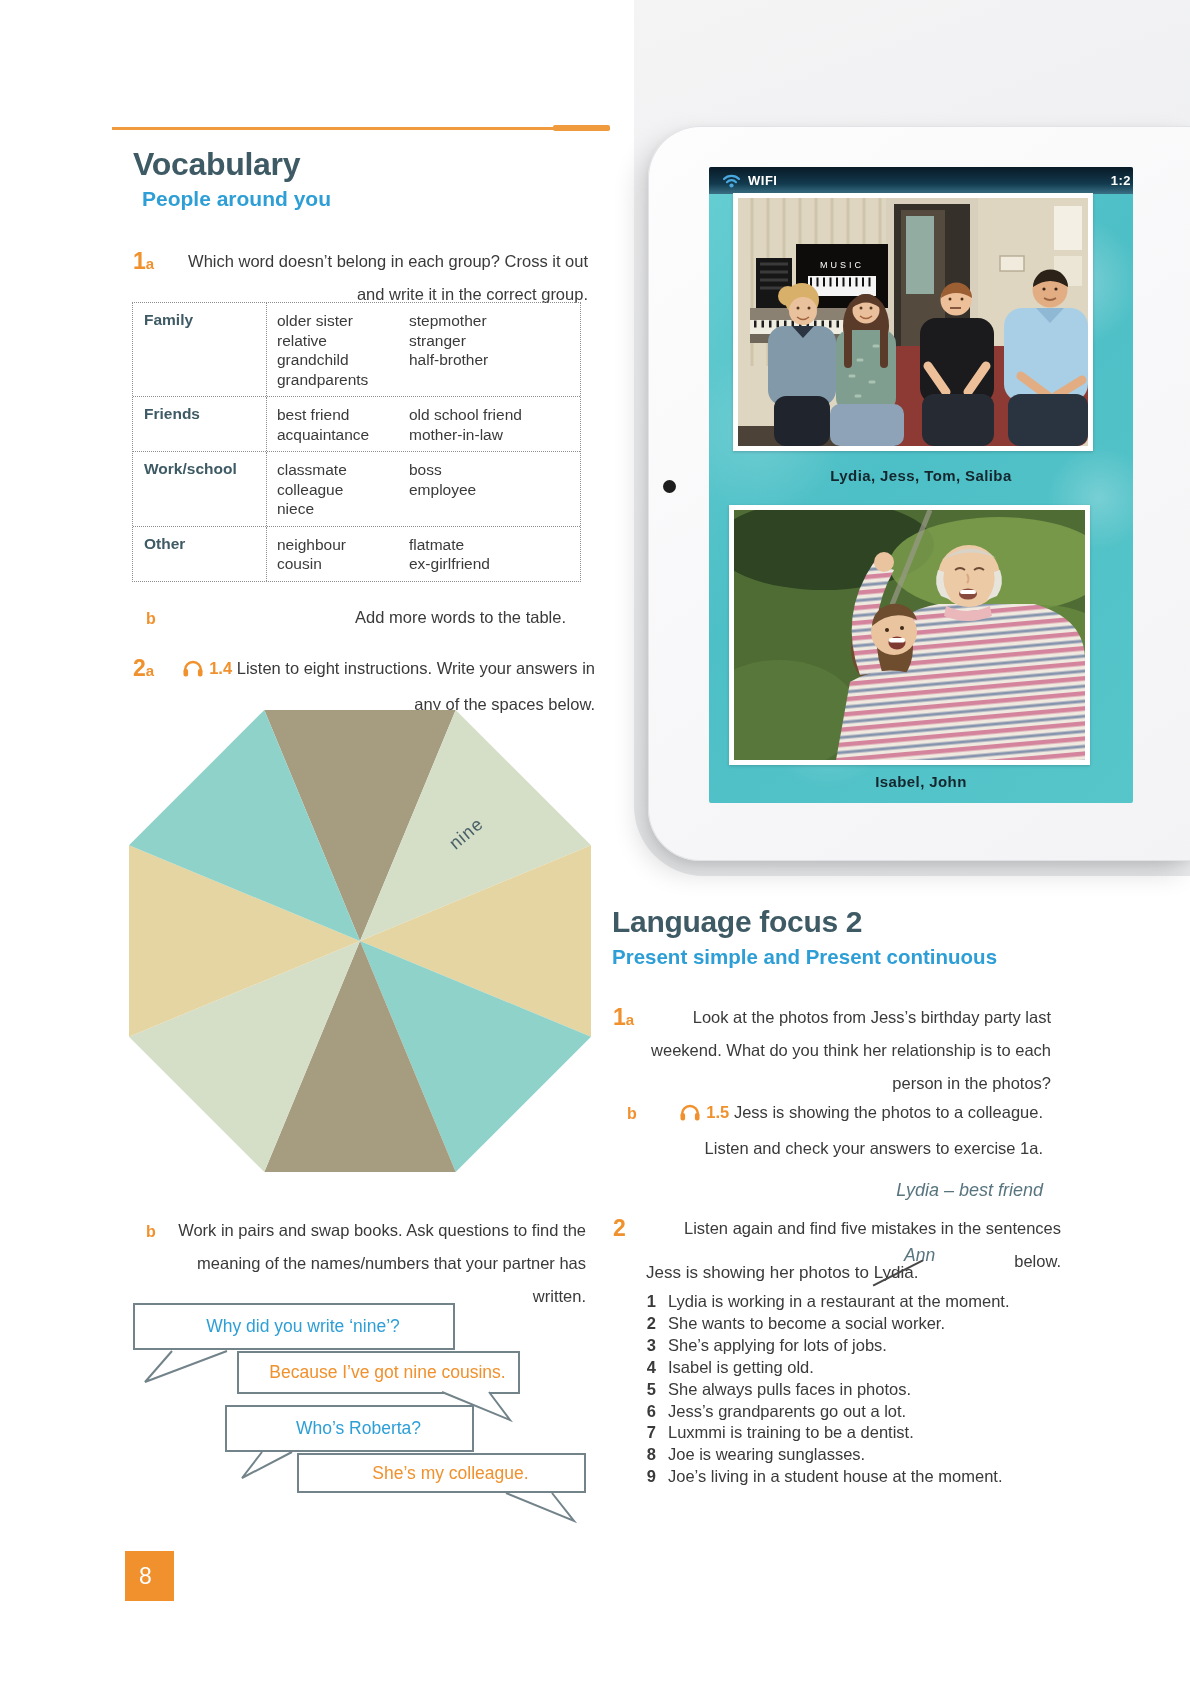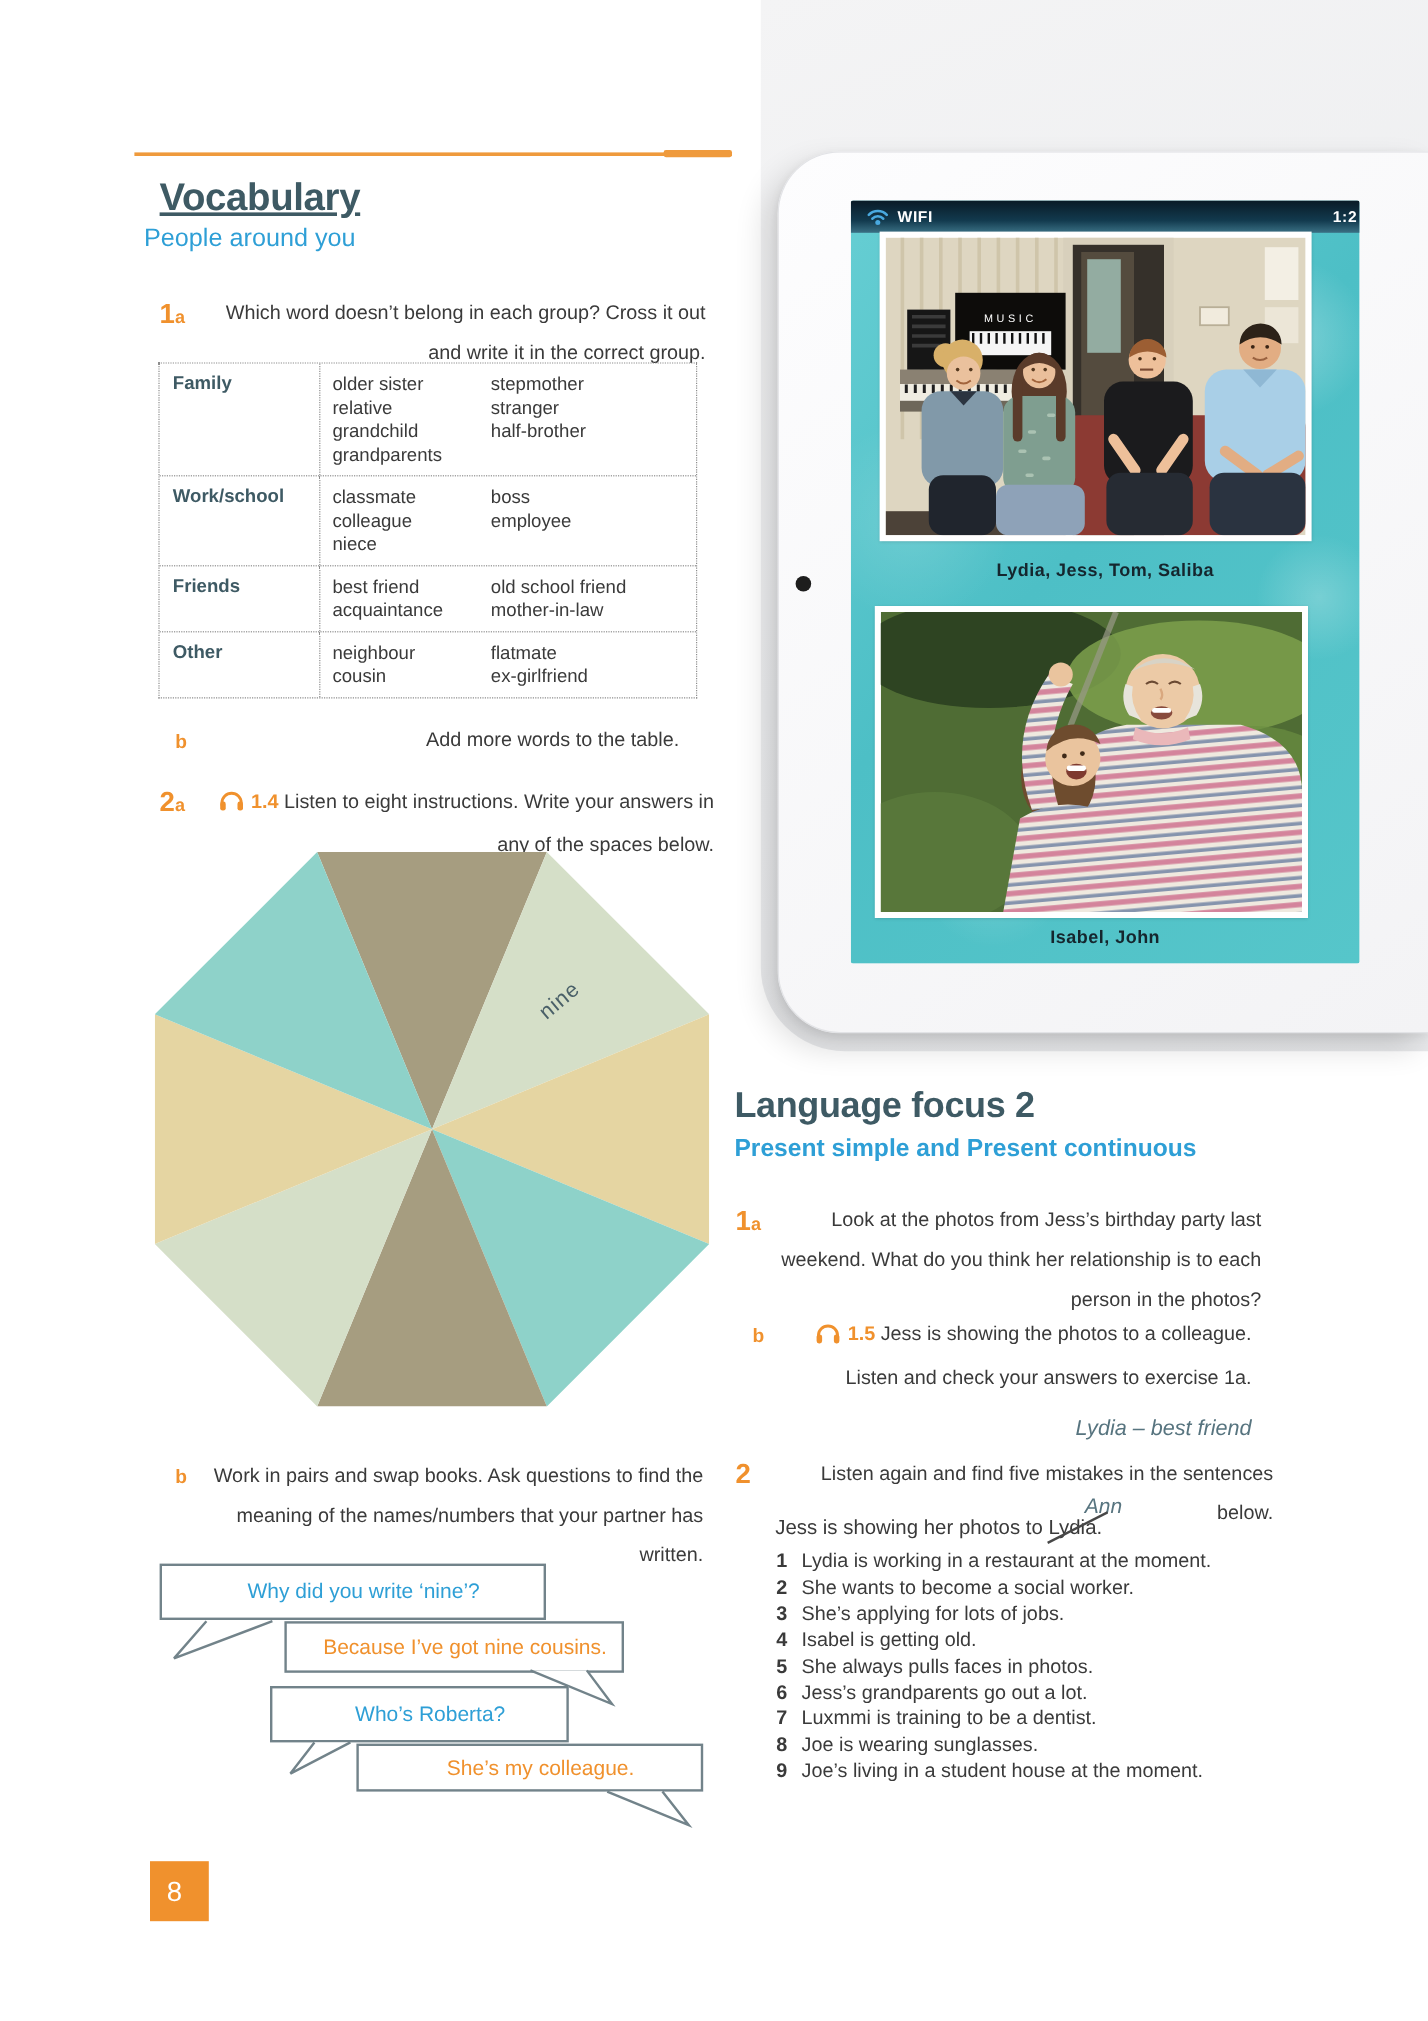--- a/index.html
+++ b/index.html
@@ -37,22 +37,22 @@
   #photo1{left:24px;top:26px;width:360px;height:258px;}
   #photo2{left:20px;top:338px;width:361px;height:260px;}
   .photo svg{display:block;width:100%;height:100%;}
   .caption{position:absolute;width:100%;text-align:center;font-size:15px;font-weight:bold;
     color:#15262e;letter-spacing:.4px;}
   #caption1{top:300px;} #caption2{top:606px;}
 
   
   #rule-main{left:112px;top:127px;width:498px;height:3px;background:#ef9a3c;}
   #rule-tip{left:553px;top:125px;width:57px;height:6px;background:#ef9a3c;border-radius:2px;}
-  #voc-title{left:133px;top:146px;font-size:32px;font-weight:bold;color:var(--slate);letter-spacing:-.3px;text-decoration:underline;}
-  #voc-sub{left:120px;top:187px;font-size:21px;font-weight:normal;color:var(--blue);}
+  #voc-title{left:133px;top:146px;font-size:32px;font-weight:bold;color:var(--slate);letter-spacing:-.3px;}
+  #voc-sub{left:142px;top:187px;font-size:21px;font-weight:bold;color:var(--blue);}
 
   .ex{position:absolute;font-size:16.5px;line-height:33px;color:var(--ink);text-align:right;}
   .exmark{position:absolute;left:0;top:0;color:var(--orange);font-weight:bold;white-space:nowrap;}
   .exmark .big{font-size:23px;} .exmark .sm{font-size:15px;}
   .exmark-b{position:absolute;left:0;top:1px;color:var(--orange);font-weight:bold;font-size:16px;}
   .audio-num{color:var(--orange);font-weight:bold;}
   .hp{display:inline-block;vertical-align:-3px;margin:0 5px 0 1px;color:var(--orange);}
 
   #ex1a{left:133px;top:245px;width:455px;padding-left:35px;}
   #ex1b{left:146px;top:601px;width:420px;padding-left:22px;}
@@ -250,43 +250,43 @@
           <div class="tword">grandparents</div>
         </div>
         <div class="tcol">
           <div class="tword">stepmother</div>
           <div class="tword">stranger</div>
           <div class="tword">half-brother</div>
         </div>
       </div>
     </div>
     <div class="trow">
+      <div class="tlbl">Friends</div>
+      <div class="twords">
+        <div class="tcol">
+          <div class="tword">best friend</div>
+          <div class="tword">acquaintance</div>
+        </div>
+        <div class="tcol">
+          <div class="tword">old school friend</div>
+          <div class="tword">mother-in-law</div>
+        </div>
+      </div>
+    </div>
+    <div class="trow">
       <div class="tlbl">Work/school</div>
       <div class="twords">
         <div class="tcol">
           <div class="tword">classmate</div>
           <div class="tword">colleague</div>
           <div class="tword">niece</div>
         </div>
         <div class="tcol">
           <div class="tword">boss</div>
           <div class="tword">employee</div>
-        </div>
-      </div>
-    </div>
-    <div class="trow">
-      <div class="tlbl">Friends</div>
-      <div class="twords">
-        <div class="tcol">
-          <div class="tword">best friend</div>
-          <div class="tword">acquaintance</div>
-        </div>
-        <div class="tcol">
-          <div class="tword">old school friend</div>
-          <div class="tword">mother-in-law</div>
         </div>
       </div>
     </div>
     <div class="trow">
       <div class="tlbl">Other</div>
       <div class="twords">
         <div class="tcol">
           <div class="tword">neighbour</div>
           <div class="tword">cousin</div>
         </div>

